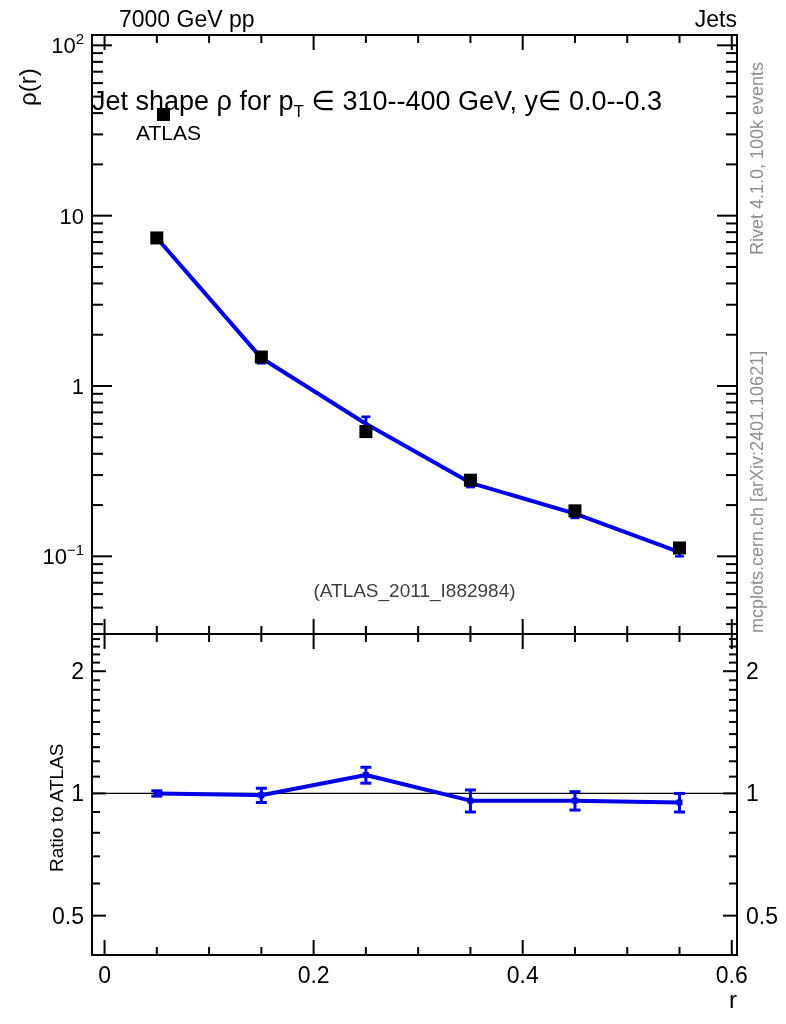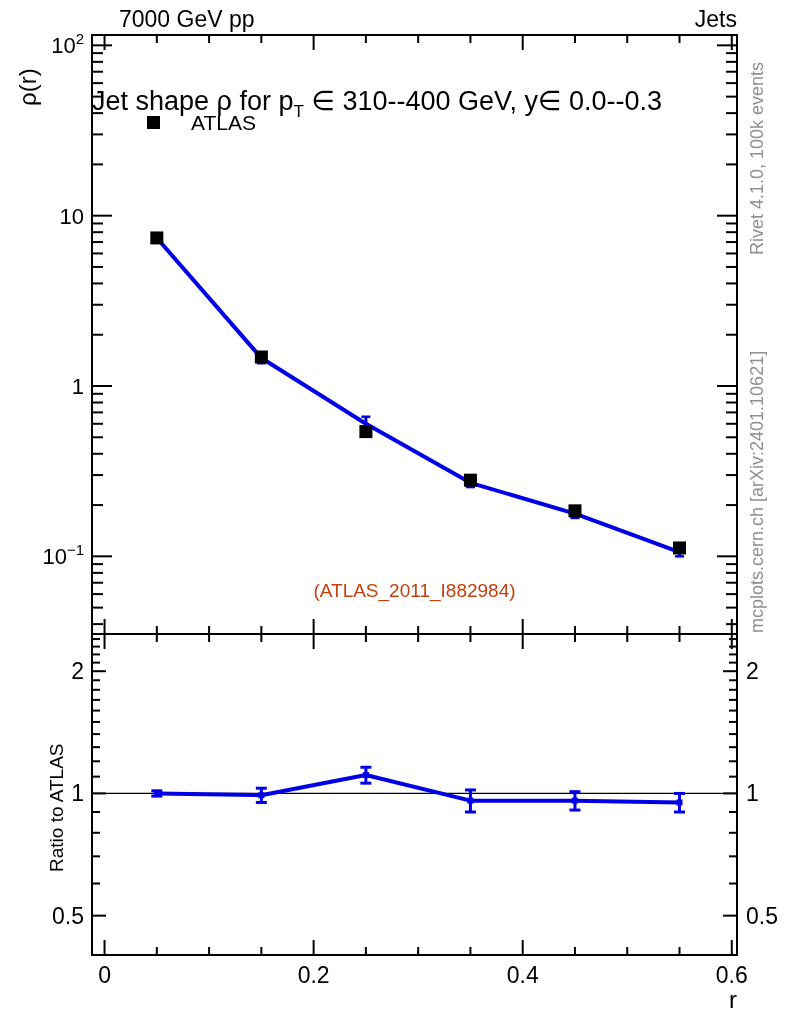--- a/index.html
+++ b/index.html
@@ -9,21 +9,21 @@
   }
   #fig *{box-sizing:border-box;}
   .abs{position:absolute;white-space:nowrap;}
   #chart-canvas{position:absolute;left:0;top:0;}
   #header-left{left:119px;top:6px;font-size:23px;}
   #header-right{left:92px;top:6px;width:645px;text-align:right;font-size:23px;}
   #ylabel-main{left:14px;top:106px;font-size:24px;transform:rotate(-90deg);transform-origin:0 0;}
   #plot-title{left:92px;top:57px;width:531px;text-align:center;font-size:27px;margin-top:28px;}
   #plot-title .tsub{font-size:17px;vertical-align:-7px;}
   #legend{left:126px;top:108px;}
-  .legend-row{display:flex;align-items:center;height:29px;}
+  .legend-row{display:flex;align-items:center;height:29px;flex-direction:column;}
   .legend-marker-cell{width:55px;display:flex;align-items:center;justify-content:center;}
   .legend-label{font-size:21px;padding-left:10px;}
   .marker-square{width:13px;height:13px;background:#000;display:inline-block;}
   .marker-line{width:52px;height:4px;display:inline-block;}
   #watermark{left:92px;top:580px;width:645px;text-align:center;font-size:19px;}
   #side-top{left:747px;top:255px;font-size:18px;transform:rotate(-90deg);transform-origin:0 0;}
   #side-bottom{left:747px;top:633px;font-size:18px;transform:rotate(-90deg);transform-origin:0 0;}
   #ylabel-ratio{left:46px;top:872px;font-size:19px;transform:rotate(-90deg);transform-origin:0 0;}
 </style>
 </head>
@@ -276,19 +276,19 @@
 
   <div class="abs" id="legend">
     <div class="legend-row">
       <span class="legend-marker-cell">
           <span class="marker-square"></span>
         </span>
       <span class="legend-label">ATLAS</span>
     </div>
   </div>
 
-  <div class="abs" id="watermark" style="color: #c2410c;">(ATLAS_2011_I882984)</div>
+  <div class="abs" id="watermark" style="color: #404040;">(ATLAS_2011_I882984)</div>
 
   <div class="abs" id="side-top" style="color: rgb(143, 143, 143);">Rivet 4.1.0,  100k events</div>
   <div class="abs" id="side-bottom" style="color: rgb(143, 143, 143);">mcplots.cern.ch [arXiv:2401.10621]</div>
 
   <div class="abs" id="ylabel-ratio">Ratio to ATLAS</div>
 </div>
 
 </body></html>

